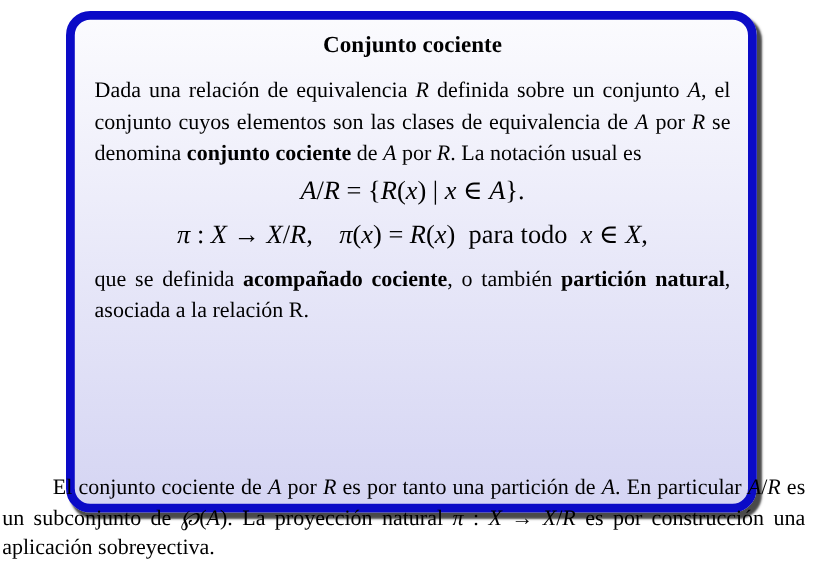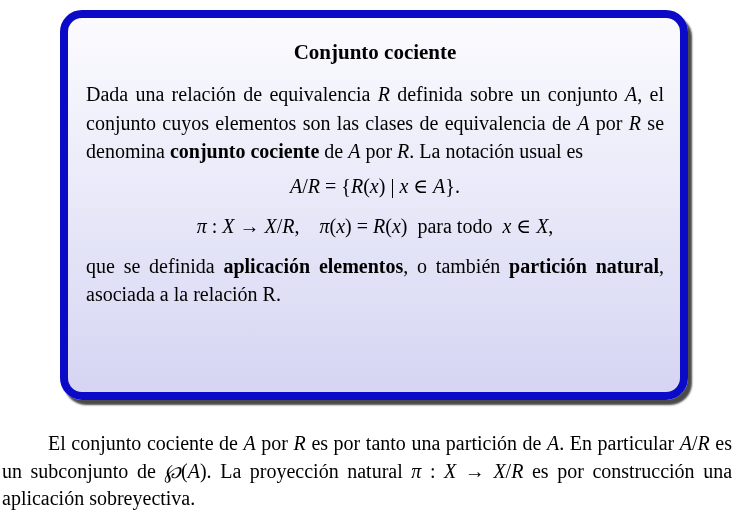--- a/index.html
+++ b/index.html
@@ -19,44 +19,44 @@
     background: var(--page_bg);
     color: var(--text);
     font-family: "Liberation Serif", "DejaVu Serif", serif;
     overflow: hidden;
   }
   .def-box {
     position: absolute;
     left: 60px;
     top: 10px;
     width: 628px;
-    height: 390px;
+    height: 456px;
     border: 8px solid var(--border);
     border-radius: 22px;
     background: linear-gradient(180deg, var(--box_top) 0%, var(--box_bottom) 100%);
     box-shadow: 4px 5px 2px var(--shadow);
-    padding: 20px 16px 0 18px;
+    padding: 8px 16px 0 18px;
   }
   .box-title {
     text-align: center;
     font-size: 21px;
     font-weight: bold;
     line-height: 28px;
     margin: 0;
   }
   .box-para {
     font-size: 20px;
     line-height: 28.5px;
     text-align: justify;
     margin: 0;
   }
   .p1 { margin-top: 14px; }
   .p3 { margin-top: 12px; }
   .formula {
-    font-size: 20px;
+    font-size: 24px;
     line-height: 28px;
     text-align: center;
     white-space: pre;
     margin: 6px 0;
   }
   .f2 { margin: 12px 0; }
   .body-para {
     position: absolute;
     left: 2px;
     top: 430px;
@@ -72,16 +72,16 @@
   .r-b { font-style: normal; font-weight: bold; }
 </style>
 </head>
 <body>
 
 <div class="def-box">
   <h2 class="box-title">Conjunto cociente</h2>
   <p class="box-para p1"><span class="r-n">Dada una relación de equivalencia </span><span class="r-i">R</span><span class="r-n"> definida sobre un conjunto </span><span class="r-i">A</span><span class="r-n">, el conjunto cuyos elementos son las clases de equivalencia de </span><span class="r-i">A</span><span class="r-n"> por </span><span class="r-i">R</span><span class="r-n"> se denomina </span><span class="r-b">conjunto cociente</span><span class="r-n"> de </span><span class="r-i">A</span><span class="r-n"> por </span><span class="r-i">R</span><span class="r-n">. La notación usual es</span></p>
   <div class="formula"><span class="r-i">A</span><span class="r-n">/</span><span class="r-i">R</span><span class="r-n"> = {</span><span class="r-i">R</span><span class="r-n">(</span><span class="r-i">x</span><span class="r-n">) | </span><span class="r-i">x</span><span class="r-n"> ∈ </span><span class="r-i">A</span><span class="r-n">}.</span></div>
   <div class="formula f2"><span class="r-i">π</span><span class="r-n"> : </span><span class="r-i">X</span><span class="r-n"> → </span><span class="r-i">X</span><span class="r-n">/</span><span class="r-i">R</span><span class="r-n">,    </span><span class="r-i">π</span><span class="r-n">(</span><span class="r-i">x</span><span class="r-n">) = </span><span class="r-i">R</span><span class="r-n">(</span><span class="r-i">x</span><span class="r-n">)  para todo  </span><span class="r-i">x</span><span class="r-n"> ∈ </span><span class="r-i">X</span><span class="r-n">,</span></div>
-  <p class="box-para p3"><span class="r-n">que se definida </span><span class="r-b">aplicación elementos</span><span class="r-n">, o también </span><span class="r-b">partición natural</span><span class="r-n">, asociada a la relación R.</span></p>
+  <p class="box-para p3"><span class="r-n">que se definida </span><span class="r-b">acompañado cociente</span><span class="r-n">, o también </span><span class="r-b">partición natural</span><span class="r-n">, asociada a la relación R.</span></p>
 </div>
 
 <p class="body-para"><span class="r-n">El conjunto cociente de </span><span class="r-i">A</span><span class="r-n"> por </span><span class="r-i">R</span><span class="r-n"> es por tanto una partición de </span><span class="r-i">A</span><span class="r-n">. En particular </span><span class="r-i">A</span><span class="r-n">/</span><span class="r-i">R</span><span class="r-n"> es un subconjunto de </span><span class="r-i">℘</span><span class="r-n">(</span><span class="r-i">A</span><span class="r-n">). La proyección natural </span><span class="r-i">π</span><span class="r-n"> : </span><span class="r-i">X</span><span class="r-n"> → </span><span class="r-i">X</span><span class="r-n">/</span><span class="r-i">R</span><span class="r-n"> es por construcción una aplicación sobreyectiva.</span></p>
 
 </body></html>

